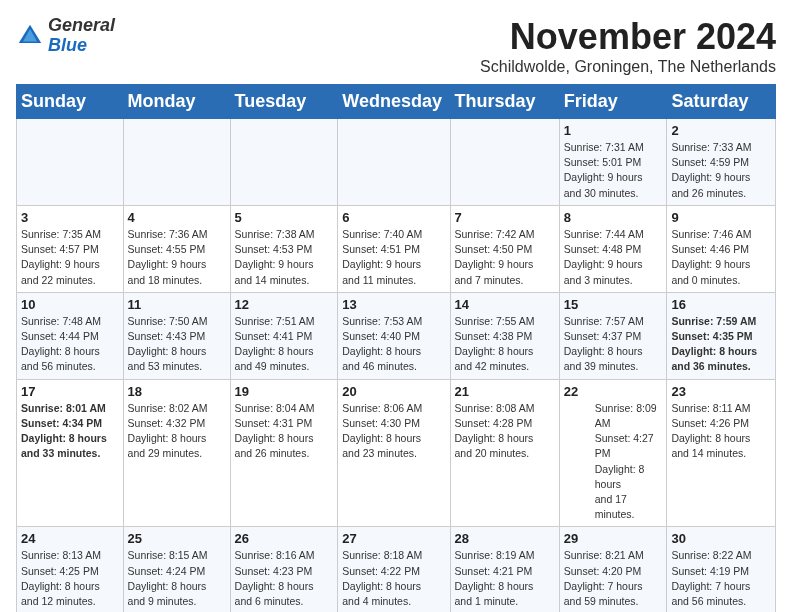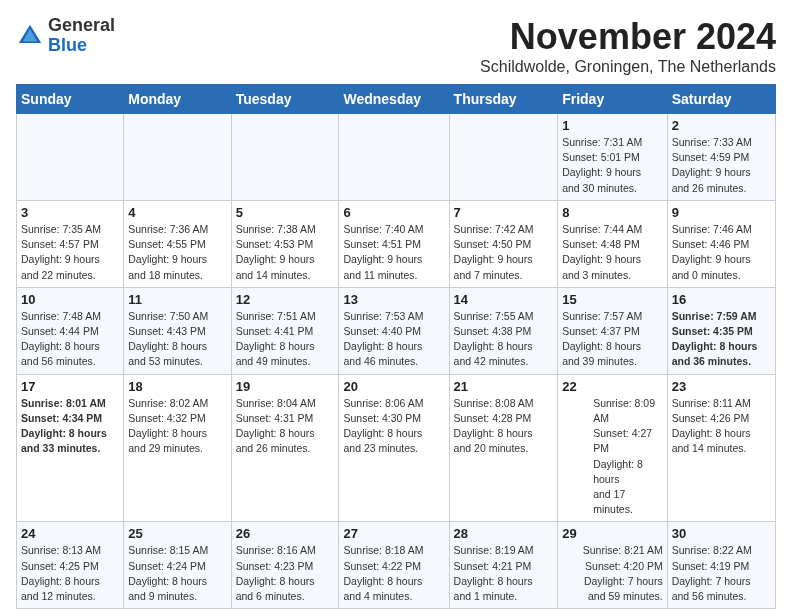--- a/index.html
+++ b/index.html
@@ -13,20 +13,21 @@
     .header-area {
       display: flex;
       align-items: flex-start;
       justify-content: space-between;
       margin-bottom: 8px;
     }
     .logo {
       display: flex;
       align-items: center;
       gap: 4px;
+      font-style: italic;
     }
     .logo-text {
       font-size: 18px;
       font-weight: bold;
       line-height: 1.1;
     }
     .logo-general { color: #333; }
     .logo-blue { color: #1a6bbf; }
     .logo-icon {
       width: 28px;
@@ -47,21 +48,21 @@
     table {
       width: 100%;
       border-collapse: collapse;
       font-size: 11px;
     }
     thead tr th {
       background: #2a6db5;
       color: #fff;
       padding: 6px 4px;
       text-align: left;
-      font-size: 14px;
+      font-size: 18px;
       font-weight: bold;
       border: 1px solid #2a6db5;
     }
     tbody tr td {
       border: 1px solid #ccc;
       vertical-align: top;
       padding: 4px;
       width: 113px;
       min-height: 70px;
       background: #fff;
@@ -326,21 +327,21 @@
         </td>
         <td>
           <span class="day-num">28</span>
           <div class="day-detail" style="white-space: pre-line;">Sunrise: 8:19 AM
 Sunset: 4:21 PM
 Daylight: 8 hours
 and 1 minute.</div>
         </td>
         <td>
           <span class="day-num">29</span>
-          <div class="day-detail" style="white-space: pre-line; text-align: right;">Sunrise: 8:21 AM
+          <div class="day-detail" style="white-space: pre-line;">Sunrise: 8:21 AM
 Sunset: 4:20 PM
 Daylight: 7 hours
 and 59 minutes.</div>
         </td>
         <td>
           <span class="day-num">30</span>
           <div class="day-detail" style="white-space: pre-line;">Sunrise: 8:22 AM
 Sunset: 4:19 PM
 Daylight: 7 hours
 and 56 minutes.</div>

